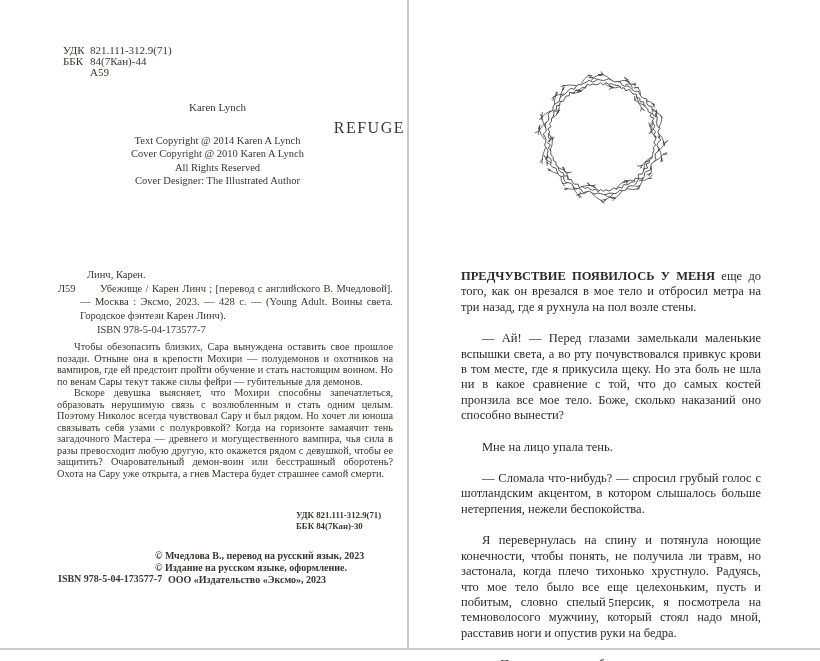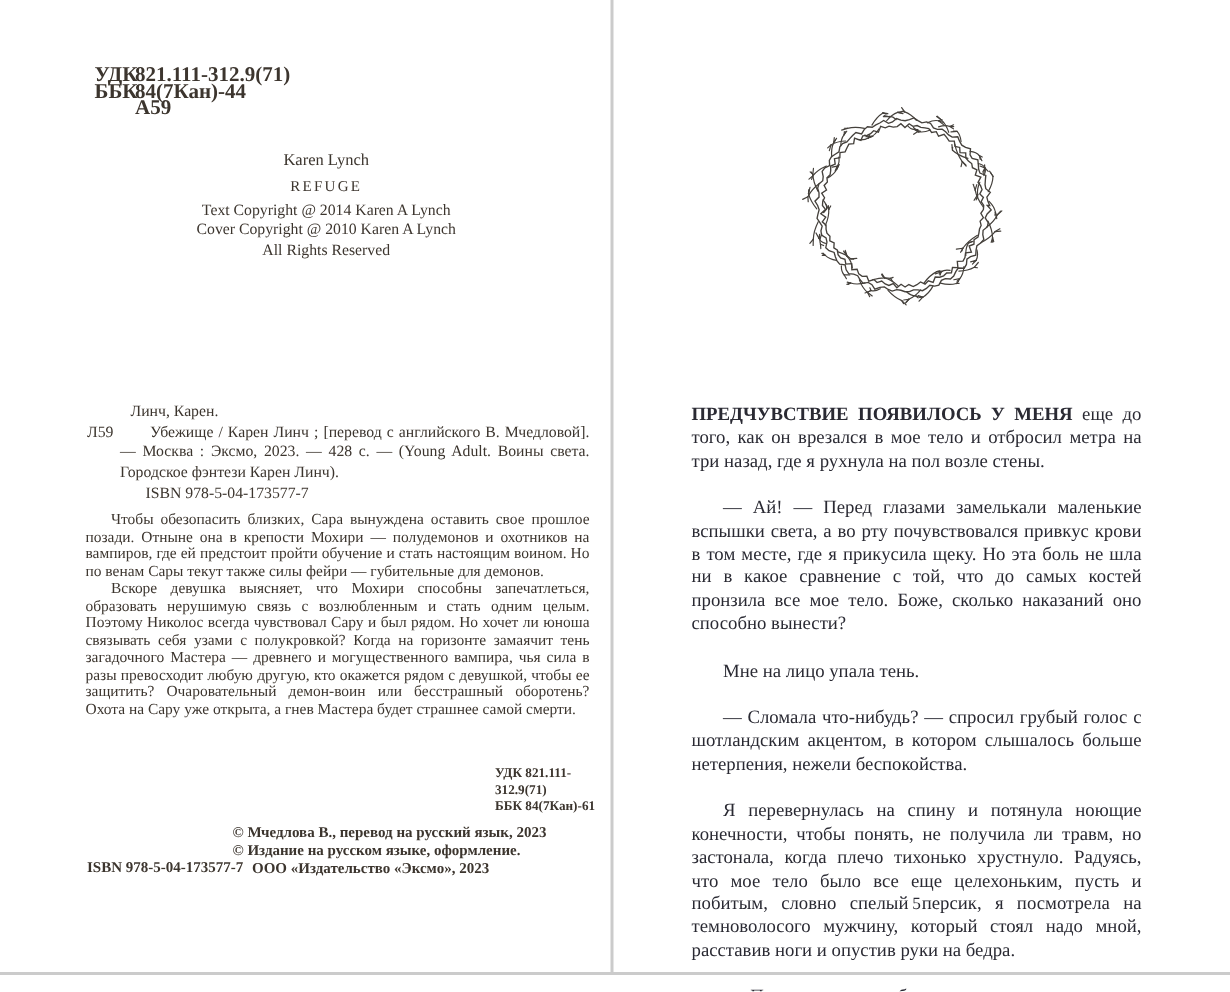--- a/index.html
+++ b/index.html
@@ -3,37 +3,37 @@
 <meta charset="utf-8">
 <style>
   html,body{margin:0;padding:0;background:#ffffff;}
   .canvas{position:relative;width:820px;height:661px;background:#ffffff;overflow:hidden;
           font-family:"Liberation Serif","DejaVu Serif",serif;}
   .divider{position:absolute;left:407px;top:0;width:2px;height:649px;background:#cbcbcb;}
   .bottom-rule{position:absolute;left:0;top:648px;width:820px;height:2px;background:#cbcbcb;}
 
   
   .page-left{position:absolute;left:0;top:0;width:407px;height:648px;color:#3c352e;}
-  .udk-block{position:absolute;left:63px;top:45px;font-size:14px;line-height:11px;font-weight:bold;}
+  .udk-block{position:absolute;left:63px;top:45px;font-size:11px;line-height:11px;}
   .udk-row{display:flex;}
   .udk-label{width:27px;}
   .center-block{position:absolute;left:30px;top:0;width:375px;text-align:center;}
   .orig-author{position:absolute;left:0;top:101px;width:100%;font-size:11px;}
-  .orig-title{position:absolute;left:0;top:119px;width:100%;font-size:10px;letter-spacing:1.5px;}
+  .orig-title{position:absolute;left:0;top:119px;width:100%;font-size:16px;letter-spacing:1.5px;text-align:right;}
   .copyright-block{position:absolute;left:0;top:134px;width:100%;font-size:10.5px;line-height:13.4px;}
   .catalog{position:absolute;left:57px;top:268px;width:336px;font-size:10.5px;line-height:13.6px;}
   .catalog-heading{font-weight:normal;padding-left:30px;}
   .catalog-desc-wrap{position:relative;}
   .catalog-code{position:absolute;left:1px;top:0;}
   .catalog-desc{margin:0 0 0 23px;text-indent:20px;text-align:justify;}
   .catalog-isbn{padding-left:40px;margin-top:1px;}
   .annotation{position:absolute;left:57px;top:341px;width:336px;font-size:10.3px;
               line-height:11.5px;text-align:justify;}
   .annotation p{margin:0;text-indent:17px;}
-  .class-footer{position:absolute;left:296px;top:510px;font-size:8.8px;line-height:10.8px;font-weight:bold;margin-left:34px;}
+  .class-footer{position:absolute;left:296px;top:510px;font-size:8.8px;line-height:10.8px;font-weight:bold;}
   .imprint-isbn{position:absolute;left:58px;top:573px;font-size:10px;font-weight:bold;}
   .imprint-right{position:absolute;left:155px;top:550px;font-size:10px;line-height:12.2px;font-weight:bold;}
   .imprint-hang{padding-left:13px;}
 
   
   .page-right{position:absolute;left:409px;top:0;width:411px;height:648px;color:#2a2a33;}
   .wreath-wrap{position:absolute;left:120px;top:64px;width:146px;height:146px;}
   .wreath-wrap svg{position:absolute;left:0;top:0;}
   .chapter-title{position:absolute;left:0;top:58px;width:100%;text-align:center;
                  font-size:20px;letter-spacing:0.5px;color:#26262e;}
@@ -67,40 +67,41 @@
       </div>
     </div>
 
     <div class="center-block">
       <div class="orig-author">Karen Lynch</div>
       <div class="orig-title">REFUGE</div>
       <div class="copyright-block">
         <div>Text Copyright @ 2014 Karen A Lynch</div>
         <div>Cover Copyright @ 2010 Karen A Lynch</div>
         <div>All Rights Reserved</div>
+        <div>Cover Designer: The Illustrated Author</div>
       </div>
     </div>
 
     <div class="catalog">
       <div class="catalog-heading">Линч, Карен.</div>
       <div class="catalog-desc-wrap">
         <span class="catalog-code">Л59</span>
         <p class="catalog-desc">Убежище / Карен Линч ; [перевод с английского В. Мчедловой]. — Москва : Эксмо, 2023. — 428 с. — (Young Adult. Воины света. Городское фэнтези Карен Линч).</p>
       </div>
       <div class="catalog-isbn">ISBN 978-5-04-173577-7</div>
     </div>
 
     <div class="annotation">
       <p>Чтобы обезопасить близких, Сара вынуждена оставить свое прошлое позади. Отныне она в крепости Мохири — полудемонов и охотников на вампиров, где ей предстоит пройти обучение и стать настоящим воином. Но по венам Сары текут также силы фейри — губительные для демонов.</p>
       <p>Вскоре девушка выясняет, что Мохири способны запечатлеться, образовать нерушимую связь с возлюбленным и стать одним целым. Поэтому Николос всегда чувствовал Сару и был рядом. Но хочет ли юноша связывать себя узами с полукровкой? Когда на горизонте замаячит тень загадочного Мастера — древнего и могущественного вампира, чья сила в разы превосходит любую другую, кто окажется рядом с девушкой, чтобы ее защитить? Очаровательный демон-воин или бесстрашный оборотень? Охота на Сару уже открыта, а гнев Мастера будет страшнее самой смерти.</p>
     </div>
 
     <div class="class-footer">
       <div>УДК 821.111-312.9(71)</div>
-      <div>ББК 84(7Кан)-61</div>
+      <div>ББК 84(7Кан)-30</div>
     </div>
 
     <div class="imprint-isbn">ISBN 978-5-04-173577-7</div>
     <div class="imprint-right">
       <div>© Мчедлова В., перевод на русский язык, 2023</div>
       <div>© Издание на русском языке, оформление.</div>
       <div class="imprint-hang">ООО «Издательство «Эксмо», 2023</div>
     </div>
   </div>
 

